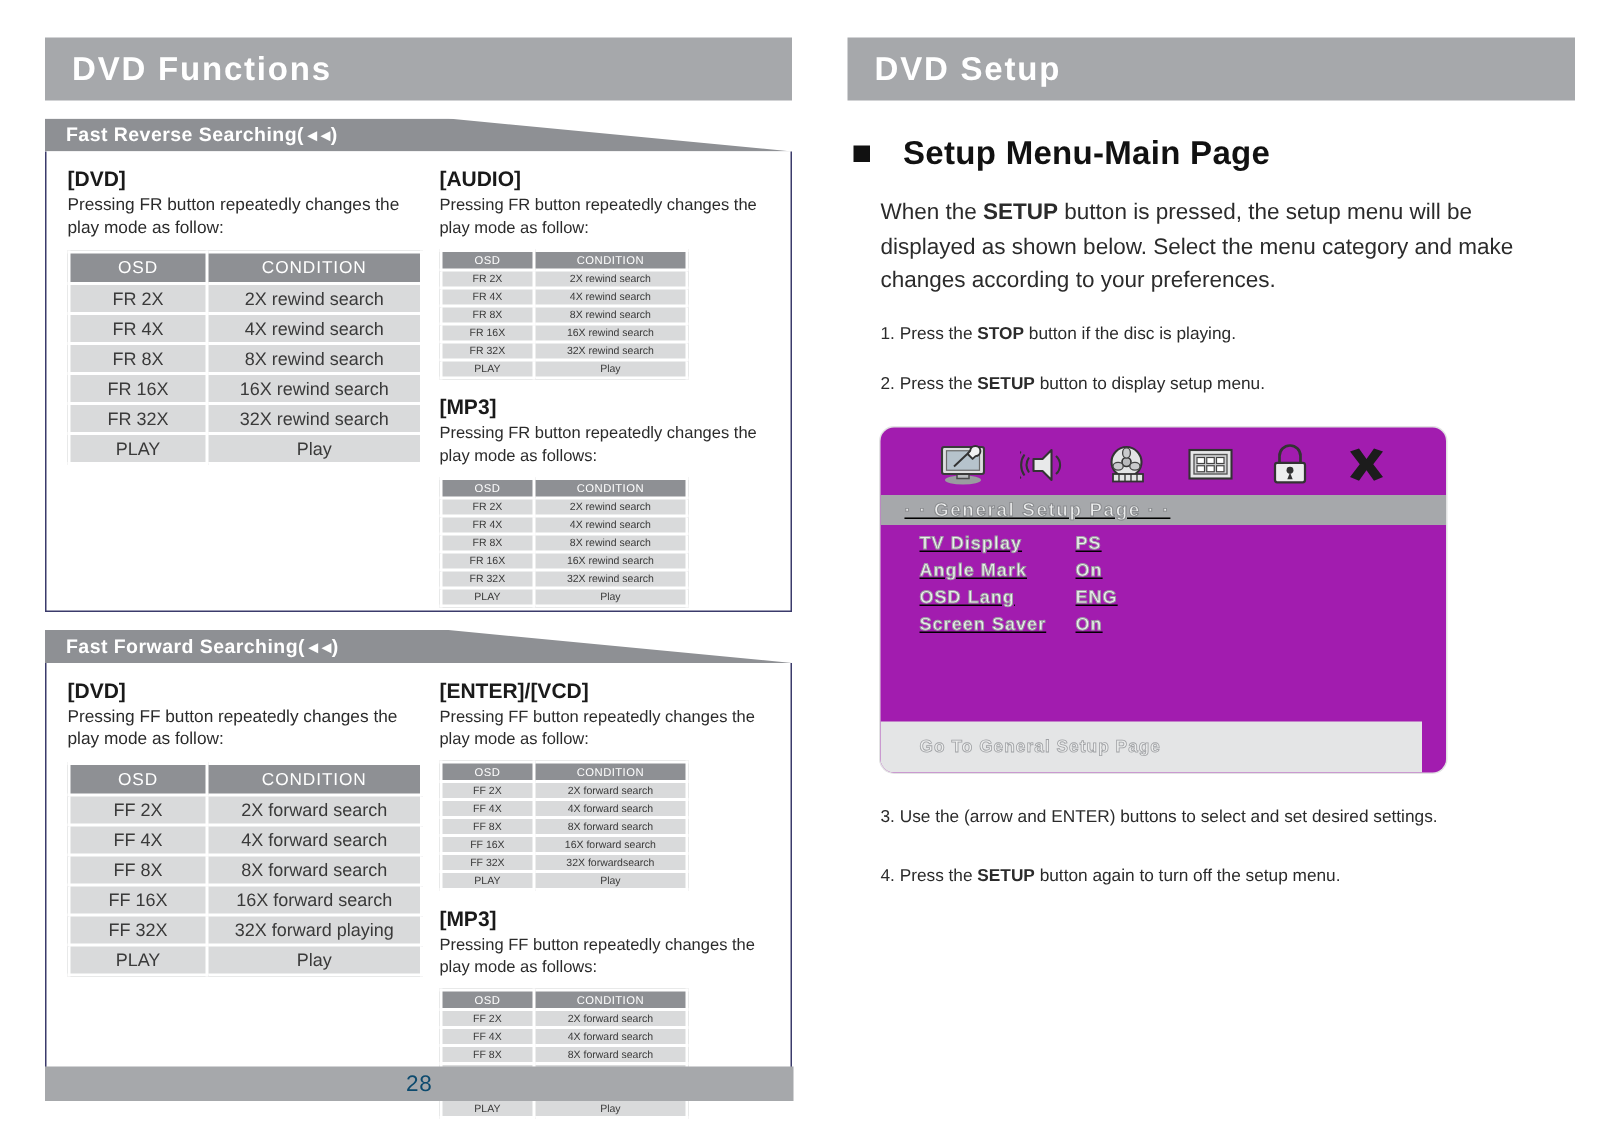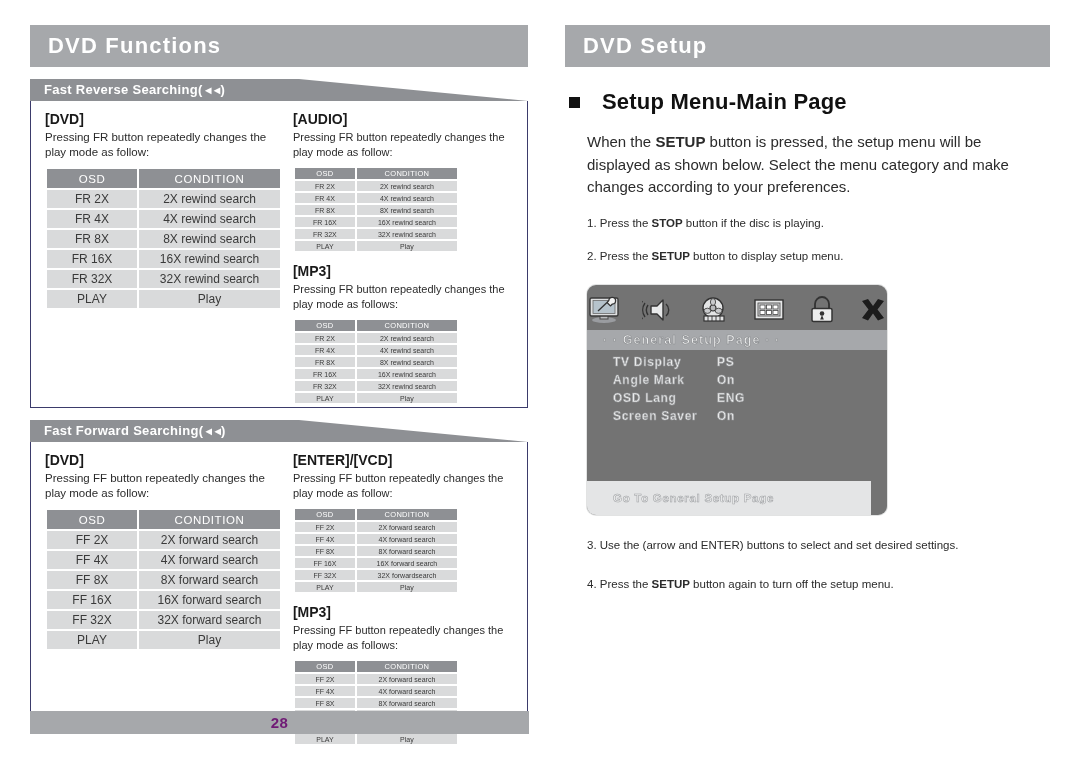--- a/index.html
+++ b/index.html
@@ -126,26 +126,27 @@
     font-size: 11.5px;
     color: #2b2b2b;
     line-height: 1.5;
   }
   .r-step.gap-lg { margin-top: 22px; }
   b { font-weight: bold; }
 
   
   .osd-shell {
     margin: 20px 0 0 22px;
-    width: 300px; height: 230px;
-    background: #737373;
+    width: 377px; height: 230px;
+    background: #a21caf;
     border-radius: 9px;
     overflow: hidden;
     position: relative;
     box-shadow: 0 0 0 1px #e2e3e3;
+    text-decoration: underline;
   }
   .osd-iconbar {
     height: 45px;
     display: flex;
     align-items: center;
     justify-content: center;
     gap: 21px;
     padding-top: 4px;
   }
   .osd-iconbar svg { display: block; }
@@ -197,23 +198,23 @@
   
   .footer {
     position: absolute;
     bottom: 29px;
     height: 23px;
     background: #a6a8ab;
     display: flex; align-items: center; justify-content: center;
   }
   .footer-left  { left: 30px;  width: 499px; }
   .footer-num {
-    color: #701a75;
+    color: #0c4a6e;
     font-size: 15px;
-    font-weight: bold;
+    font-weight: normal;
     letter-spacing: .5px;
   }
 </style>
 </head>
 <body>
 
 <div class="spread">
 
   <div class="page page-left">
     <div class="banner">
@@ -387,21 +388,21 @@
               <tr>
                   <td>FF 8X</td>
                   <td>8X forward search</td>
                 </tr>
               <tr>
                   <td>FF 16X</td>
                   <td>16X forward search</td>
                 </tr>
               <tr>
                   <td>FF 32X</td>
-                  <td>32X forward search</td>
+                  <td>32X forward playing</td>
                 </tr>
               <tr>
                   <td>PLAY</td>
                   <td>Play</td>
                 </tr>
             </tbody>
           </table>
         </div>
 
         <div class="col-right">

